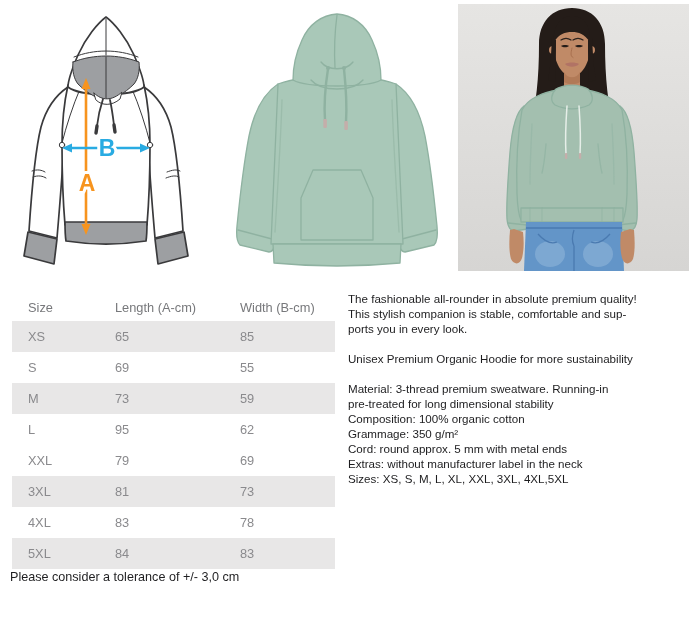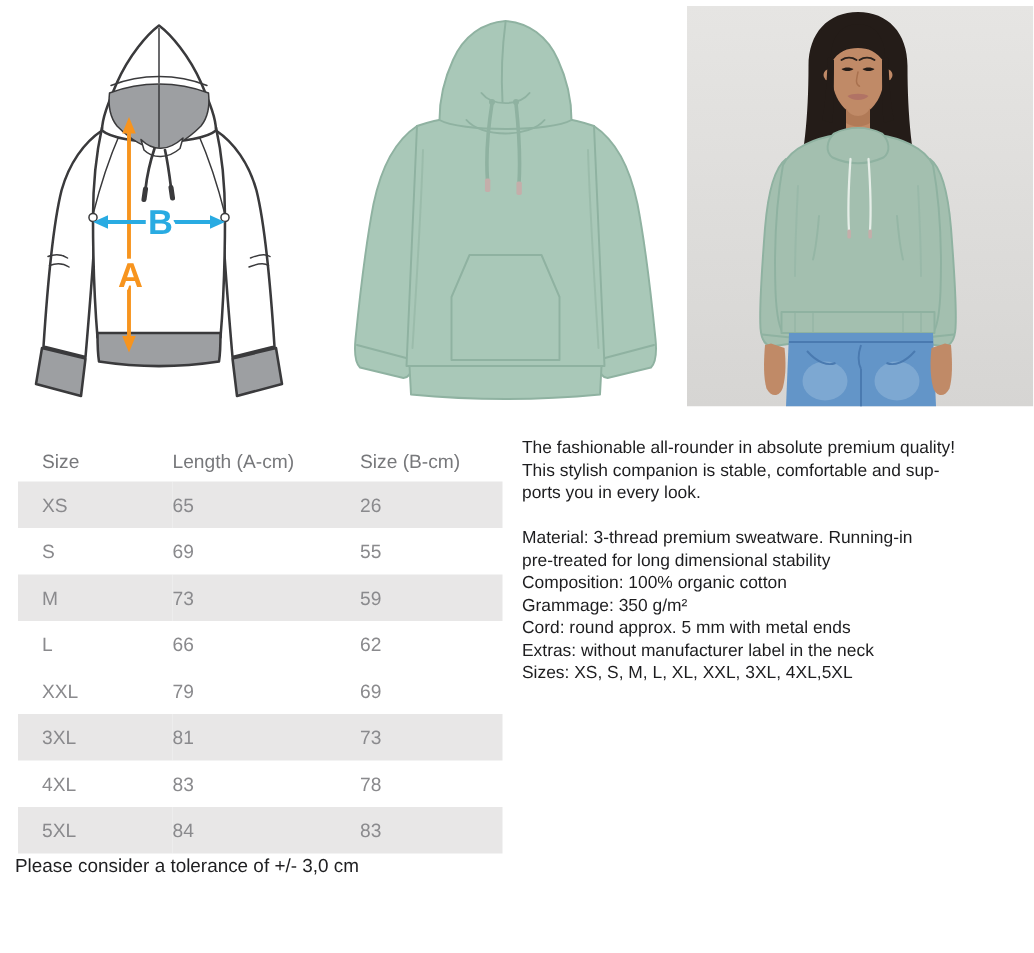--- a/index.html
+++ b/index.html
@@ -200,42 +200,42 @@
   <table class="size-table">
     <colgroup>
         <col style="width:103px">
         <col style="width:125px">
         <col style="width:95px">
       </colgroup>
     <thead>
       <tr>
         <th>Size</th>
         <th>Length (A-cm)</th>
-        <th>Size (B-cm)</th>
+        <th>Width (B-cm)</th>
       </tr>
     </thead>
     <tbody>
         <tr class="stripe">
           <td>XS</td>
           <td>65</td>
-          <td>26</td>
+          <td>85</td>
         </tr>
         <tr>
           <td>S</td>
           <td>69</td>
           <td>55</td>
         </tr>
         <tr class="stripe">
           <td>M</td>
           <td>73</td>
           <td>59</td>
         </tr>
         <tr>
           <td>L</td>
-          <td>66</td>
+          <td>95</td>
           <td>62</td>
         </tr>
         <tr>
           <td>XXL</td>
           <td>79</td>
           <td>69</td>
         </tr>
         <tr class="stripe">
           <td>3XL</td>
           <td>81</td>
@@ -254,20 +254,21 @@
       </tbody>
   </table>
 </div>
 
 <div class="abs tolerance">Please consider a tolerance of +/- 3,0 cm</div>
 
 <div class="abs description">
     <div class="para">The fashionable all-rounder in absolute premium quality!
 This stylish companion is stable, comfortable and sup-
 ports you in every look.</div>
+    <div class="para">Unisex Premium Organic Hoodie for more sustainability</div>
     <div class="para">Material: 3-thread premium sweatware. Running-in
 pre-treated for long dimensional stability
 Composition: 100% organic cotton
 Grammage: 350 g/m²
 Cord: round approx. 5 mm with metal ends
 Extras: without manufacturer label in the neck
 Sizes: XS, S, M, L, XL, XXL, 3XL, 4XL,5XL</div>
   </div>
 
 </body></html>

